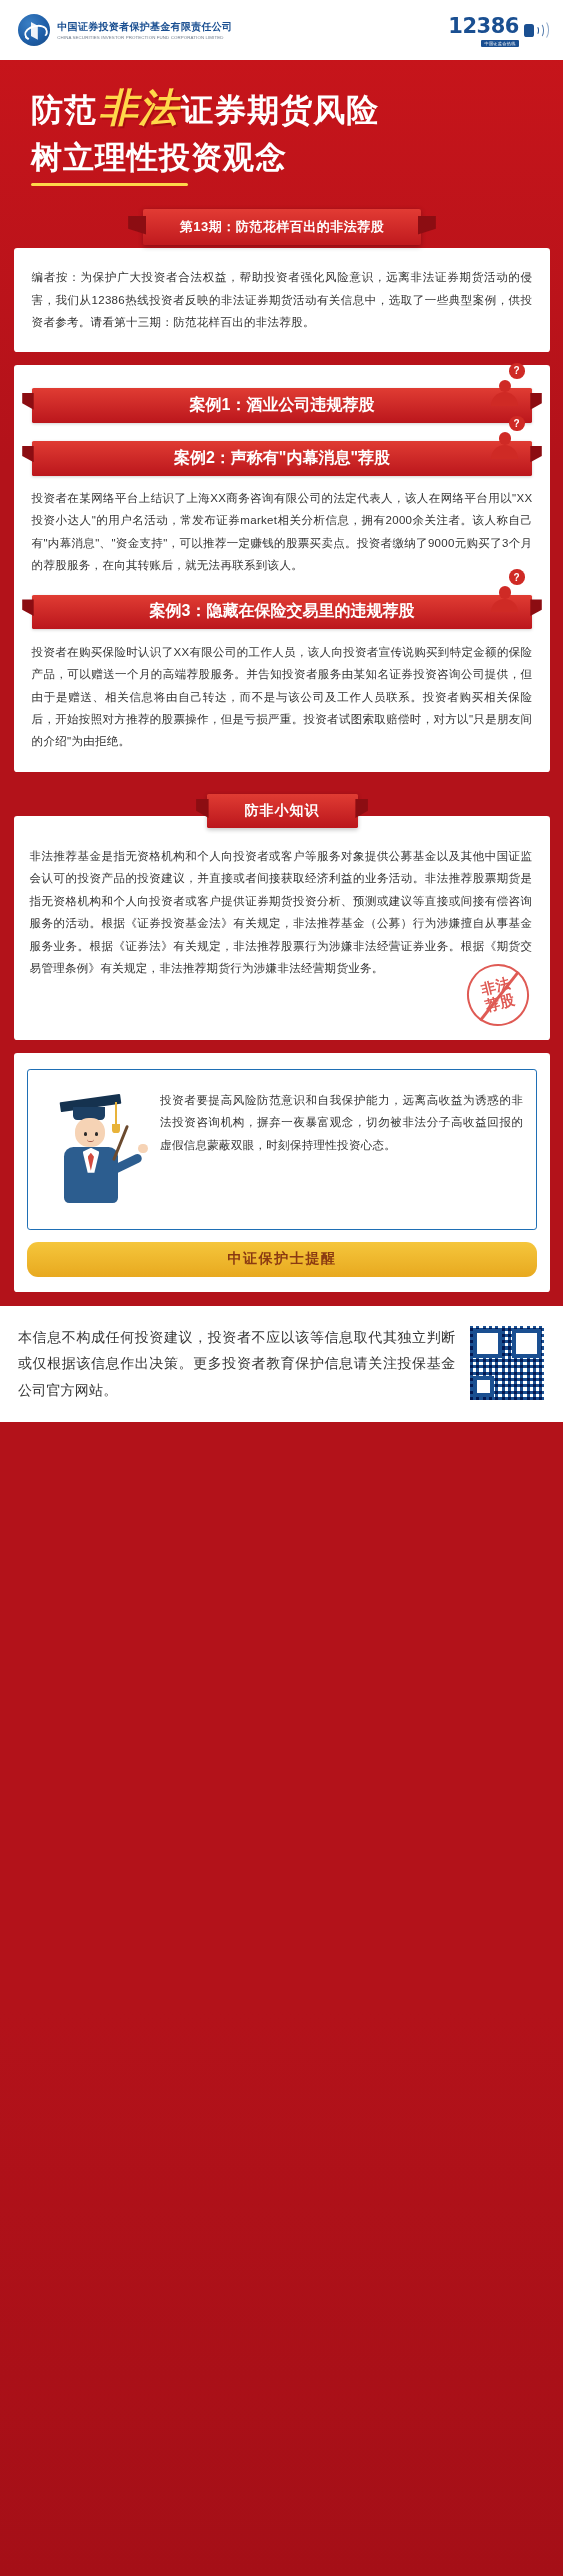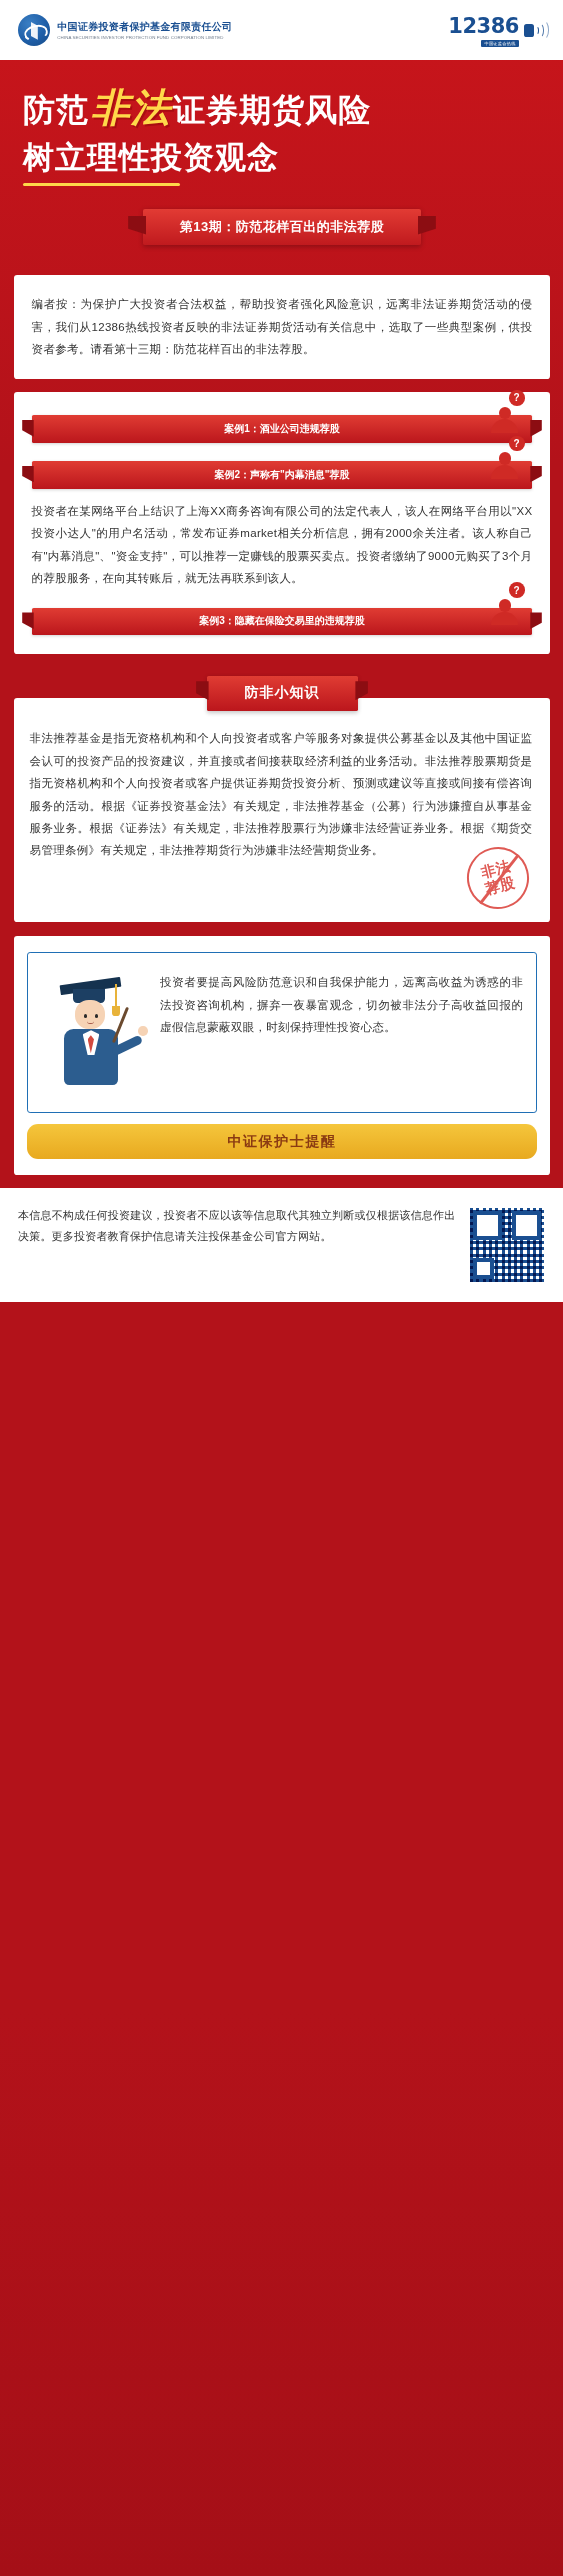--- a/index.html
+++ b/index.html
@@ -71,40 +71,41 @@
     border-top-color: transparent; border-bottom-color: transparent; border-radius: 50%;
   }
   .phone-icon .w1 { left: 10.4px; top: 7.3px; width: 6.3px; height: 9.4px; }
   .phone-icon .w2 { left: 12.5px; top: 4.7px; width: 9.4px; height: 14.6px; opacity: .75; }
   .phone-icon .w3 { left: 14.6px; top: 2.1px; width: 12.5px; height: 20px; opacity: .5; }
 
   
   .title-block {
     padding: 25px 23px 5.2px 23px;
     position: relative;
+    margin-left: 8px;
   }
   .title-line1 {
     font-size: 32px; font-weight: bold; color: #ffffff; letter-spacing: 1px;
     line-height: 1.18; white-space: nowrap;
   }
   .title-hl {
     color: #ffd84a; font-size: 39px; font-style: italic; font-weight: bold;
     text-shadow: 1.6px 1.6px 0 rgba(120,0,0,.35);
     padding: 0 2.1px;
   }
   .title-line2 {
     font-size: 31px; font-weight: bold; color: #ffffff; letter-spacing: 1px;
     margin-top: 8.3px; line-height: 1.2;
   }
   .title-underline {
     width: 157px; height: 2.6px; background: #ffd84a; margin-top: 7.3px; border-radius: 1.6px;
   }
 
   
-  .ribbon-wrap { padding: 18px 0 30px 0; display: flex; justify-content: center; }
+  .ribbon-wrap { padding: 18px 0 3px 0; display: flex; justify-content: center; }
   .ribbon {
     position: relative;
     background: linear-gradient(180deg, #e23b34 0%, #c01a1e 100%);
     color: #ffffff; font-size: 13px; font-weight: bold;
     padding: 9px 37px; border-radius: 2.1px; letter-spacing: 0.5px;
     box-shadow: 0 1.6px 5.2px rgba(0,0,0,.25);
   }
   .ribbon::before, .ribbon::after {
     content: ""; position: absolute; top: 6.3px; width: 18px; height: 19px;
     background: #8c0d12;
@@ -134,21 +135,21 @@
     padding: 5.2px 0 19px 0;
     position: relative;
   }
   .case-head {
     position: relative;
     margin: 18px 0 0 0;
     display: flex; align-items: center;
   }
   .case-banner {
     background: linear-gradient(180deg, #e03c33 0%, #bb161c 100%);
-    color: #fff; font-weight: bold; font-size: 10px;
+    color: #fff; font-weight: bold; font-size: 16px;
     padding: 6.8px 19px 6.8px 19px;
     margin-left: 18px;
     border-radius: 1.6px;
     position: relative; z-index: 2;
     flex: 1;
     margin-right: 18px;
     text-align: center;
     box-shadow: 0 1px 3.1px rgba(0,0,0,.18);
   }
   .case-banner::before {
@@ -304,22 +305,22 @@
   }
 
   
   .footer {
     background: #ffffff;
     margin-top: 5.2px;
     padding: 18px 18px 18px 18px;
     display: flex; gap: 12.5px; align-items: flex-start;
   }
   .footer-text {
-    font-size: 11px; line-height: 1.9; color: #333; text-align: justify;
-    letter-spacing: 0.2px; flex: 1; font-family: Liberation Mono, monospace;
+    font-size: 14px; line-height: 1.9; color: #333; text-align: justify;
+    letter-spacing: 0.2px; flex: 1;
   }
   .qr {
     width: 78px; height: 78px; flex: none;
     background:
       repeating-linear-gradient(90deg, #1a4f91 0 3.1px, #ffffff 3.1px 6.3px),
       repeating-linear-gradient(0deg, #1a4f91 0 3.1px, #ffffff 3.1px 6.3px);
     background-blend-mode: multiply;
     border: 2.1px solid #ffffff;
     position: relative;
   }
@@ -397,20 +398,21 @@
     <div class="case-body">投资者在某网络平台上结识了上海XX商务咨询有限公司的法定代表人，该人在网络平台用以"XX投资小达人"的用户名活动，常发布证券market相关分析信息，拥有2000余关注者。该人称自己有"内幕消息"、"资金支持"，可以推荐一定赚钱的股票买卖点。投资者缴纳了9000元购买了3个月的荐股服务，在向其转账后，就无法再联系到该人。</div>
 
     <div class="case-head">
       <div class="person" style="top:-18px;">
         <div class="q">?</div>
           <div class="head"></div>
           <div class="body"></div>
       </div>
       <div class="case-banner">案例3：隐藏在保险交易里的违规荐股</div>
     </div>
+    <div class="case-body">投资者在购买保险时认识了XX有限公司的工作人员，该人向投资者宣传说购买到特定金额的保险产品，可以赠送一个月的高端荐股服务。并告知投资者服务由某知名证券投资咨询公司提供，但由于是赠送、相关信息将由自己转达，而不是与该公司及工作人员联系。投资者购买相关保险后，开始按照对方推荐的股票操作，但是亏损严重。投资者试图索取赔偿时，对方以"只是朋友间的介绍"为由拒绝。</div>
 
   </div>
 
   <div class="know-wrap">
     <div class="know-banner-row">
       <div class="know-banner">防非小知识</div>
     </div>
     <div class="know-card">
       <div>非法推荐基金是指无资格机构和个人向投资者或客户等服务对象提供公募基金以及其他中国证监会认可的投资产品的投资建议，并直接或者间接获取经济利益的业务活动。非法推荐股票期货是指无资格机构和个人向投资者或客户提供证券期货投资分析、预测或建议等直接或间接有偿咨询服务的活动。根据《证券投资基金法》有关规定，非法推荐基金（公募）行为涉嫌擅自从事基金服务业务。根据《证券法》有关规定，非法推荐股票行为涉嫌非法经营证券业务。根据《期货交易管理条例》有关规定，非法推荐期货行为涉嫌非法经营期货业务。</div>
       <div class="stamp">

